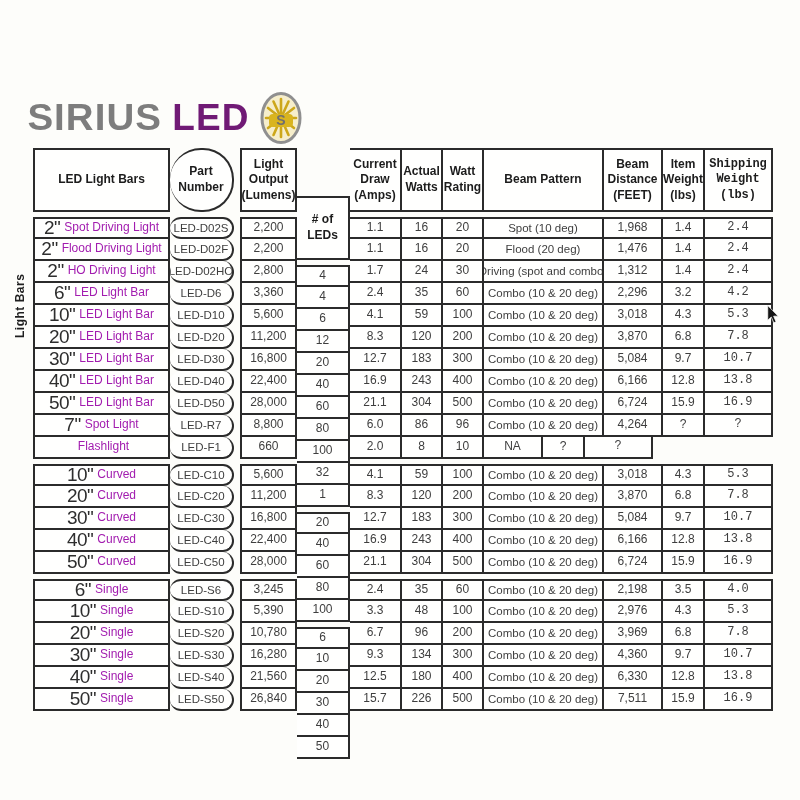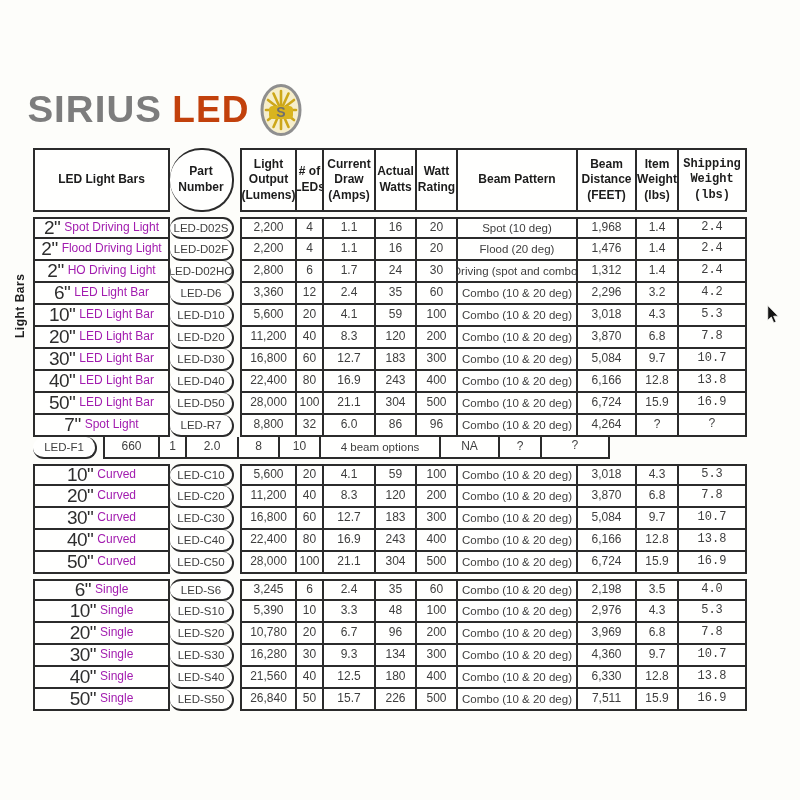--- a/index.html
+++ b/index.html
@@ -1,23 +1,23 @@
 <!DOCTYPE html>
 <html><head>
 <meta charset="utf-8">
 <style>
   html,body{margin:0;padding:0;}
   .screen{
     position:relative;width:800px;height:800px;background:#fdfdfa;overflow:hidden;
     font-family:"Liberation Sans",sans-serif;
   }
   
-  .logo{position:absolute;left:30px;top:84px;display:flex;align-items:center;gap:11px;justify-content:center;}
+  .logo{position:absolute;left:30px;top:92px;display:flex;align-items:center;gap:11px;justify-content:center;}
   .brand-sirius{font-size:37px;font-weight:700;color:#7d7d7d;letter-spacing:1px;transform:scaleX(1.04);}
-  .brand-led{font-size:37px;font-weight:700;color:#c2410c;letter-spacing:1px;margin-left:2px;}
+  .brand-led{font-size:37px;font-weight:700;color:#701a75;letter-spacing:1px;margin-left:2px;}
   .badge{display:inline-block;width:42px;height:52px;}
   
   .side-label{
     position:absolute;left:12px;top:250px;height:112px;width:16px;
     display:flex;align-items:center;justify-content:center;
     writing-mode:vertical-rl;transform:rotate(180deg);
     font-size:12px;font-weight:700;color:#1f1f1f;letter-spacing:.5px;
   }
   
   .sheet{position:absolute;left:33px;top:148px;width:747px;}
@@ -28,21 +28,21 @@
     box-sizing:border-box;height:100%;
     display:flex;align-items:center;justify-content:center;
     border-color:#2b2b2b;border-style:solid;border-width:0 2px 2px 0;
     font-size:12px;color:#3e3e3e;text-align:center;line-height:1.1;
     overflow:hidden;white-space:nowrap;background:#fffffe;
   }
   .c0,.c2{border-left-width:2px;}
   .row:first-child .cell{border-top-width:2px;}
   .spacer{width:6px;height:100%;}
   .c0{width:137px;}.c1{width:64px;font-size:11.5px;border-radius:31px;}
-  .c2{width:57px;}.c3{width:27px;}.c4{width:52px;}.c5{width:41px;}.c6{width:41px;}
+  .c2{width:57px;}.c3{width:53px;margin-top:48px;}.c4{width:52px;}.c5{width:41px;}.c6{width:41px;}
   .c7{width:120px;font-size:11.5px;}.c8{width:59px;}.c9{width:42px;}.c10{width:68px;font-family:Liberation Mono, monospace;}
   .hdr{font-weight:700;white-space:pre-line;font-size:12px;color:#1c1c1c;line-height:1.3;}
   .size{font-size:19px;color:#2e2e2e;letter-spacing:-.5px;}
   .nm{font-size:12px;margin-left:4px;color:#a21caf;}
   
   .cursor{position:absolute;left:765px;top:305px;}
 </style>
 </head>
 <body>
 
@@ -272,28 +272,30 @@
           <div class="cell c3">32</div>
           <div class="cell c4">6.0</div>
           <div class="cell c5">86</div>
           <div class="cell c6">96</div>
           <div class="cell c7">Combo (10 &amp; 20 deg)</div>
           <div class="cell c8">4,264</div>
           <div class="cell c9">?</div>
           <div class="cell c10">?</div>
         </div>
         <div class="row">
+          <div class="cell c0">
+            <span class="nm">Flashlight</span>
+          </div>
           <div class="cell c1">LED-F1</div>
           <div class="spacer"></div>
           <div class="cell c2">660</div>
           <div class="cell c3">1</div>
           <div class="cell c4">2.0</div>
           <div class="cell c5">8</div>
           <div class="cell c6">10</div>
-          <div class="cell c7">4 beam options</div>
           <div class="cell c8">NA</div>
           <div class="cell c9">?</div>
           <div class="cell c10">?</div>
         </div>
       </div>
       <div class="section">
         <div class="row">
           <div class="cell c0">
             <span class="size">10"</span>
             <span class="nm">Curved</span>

